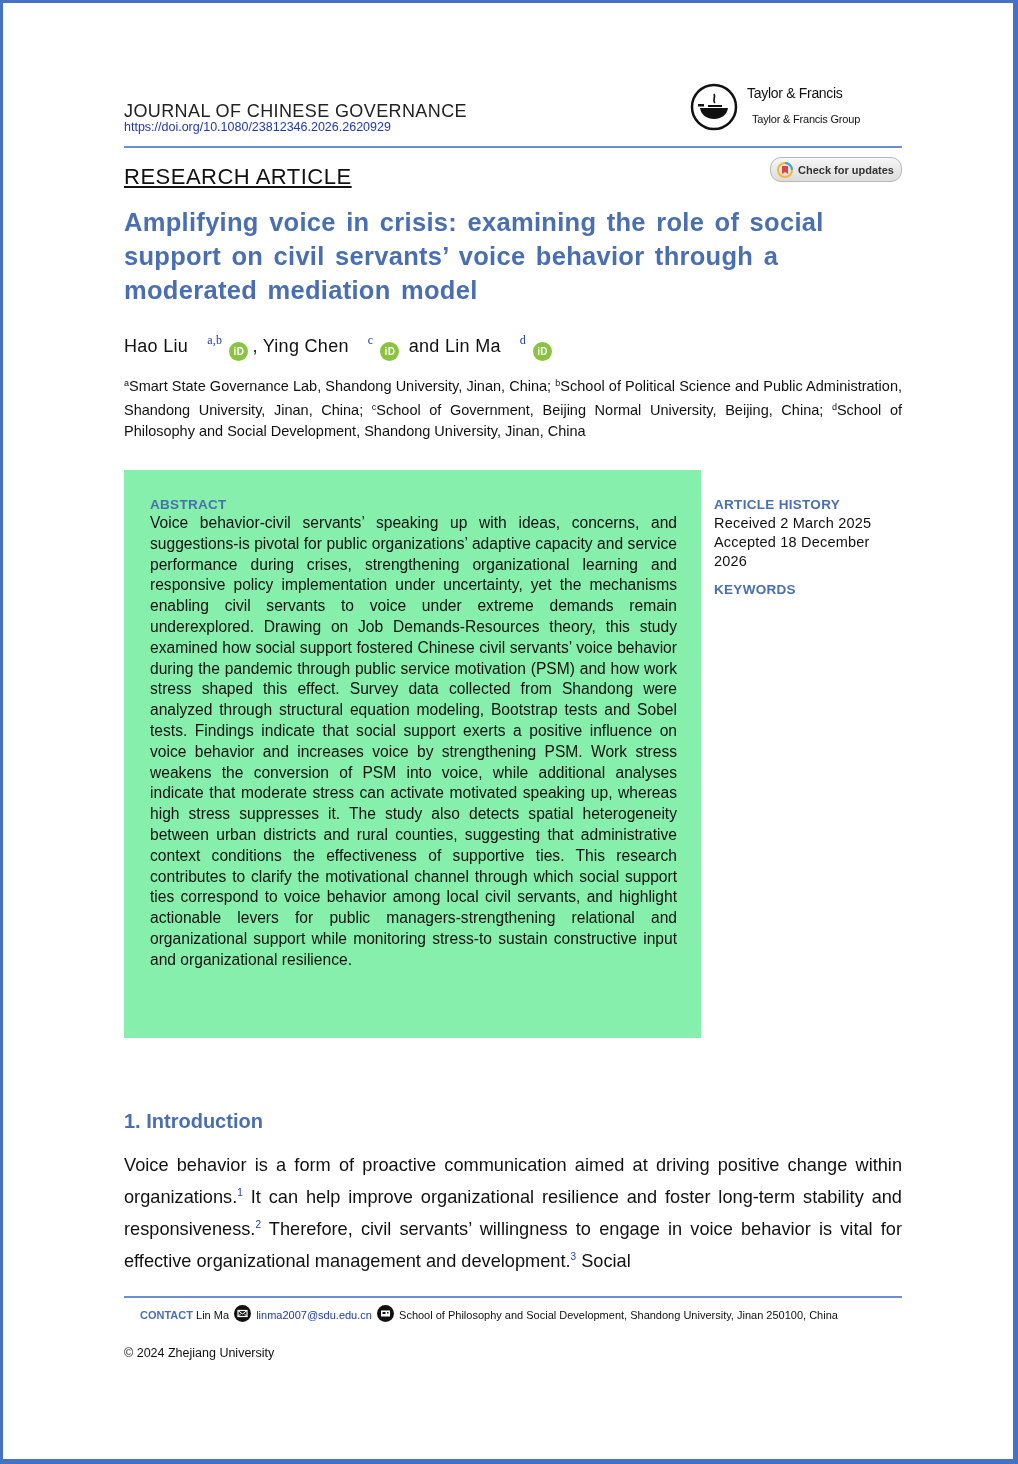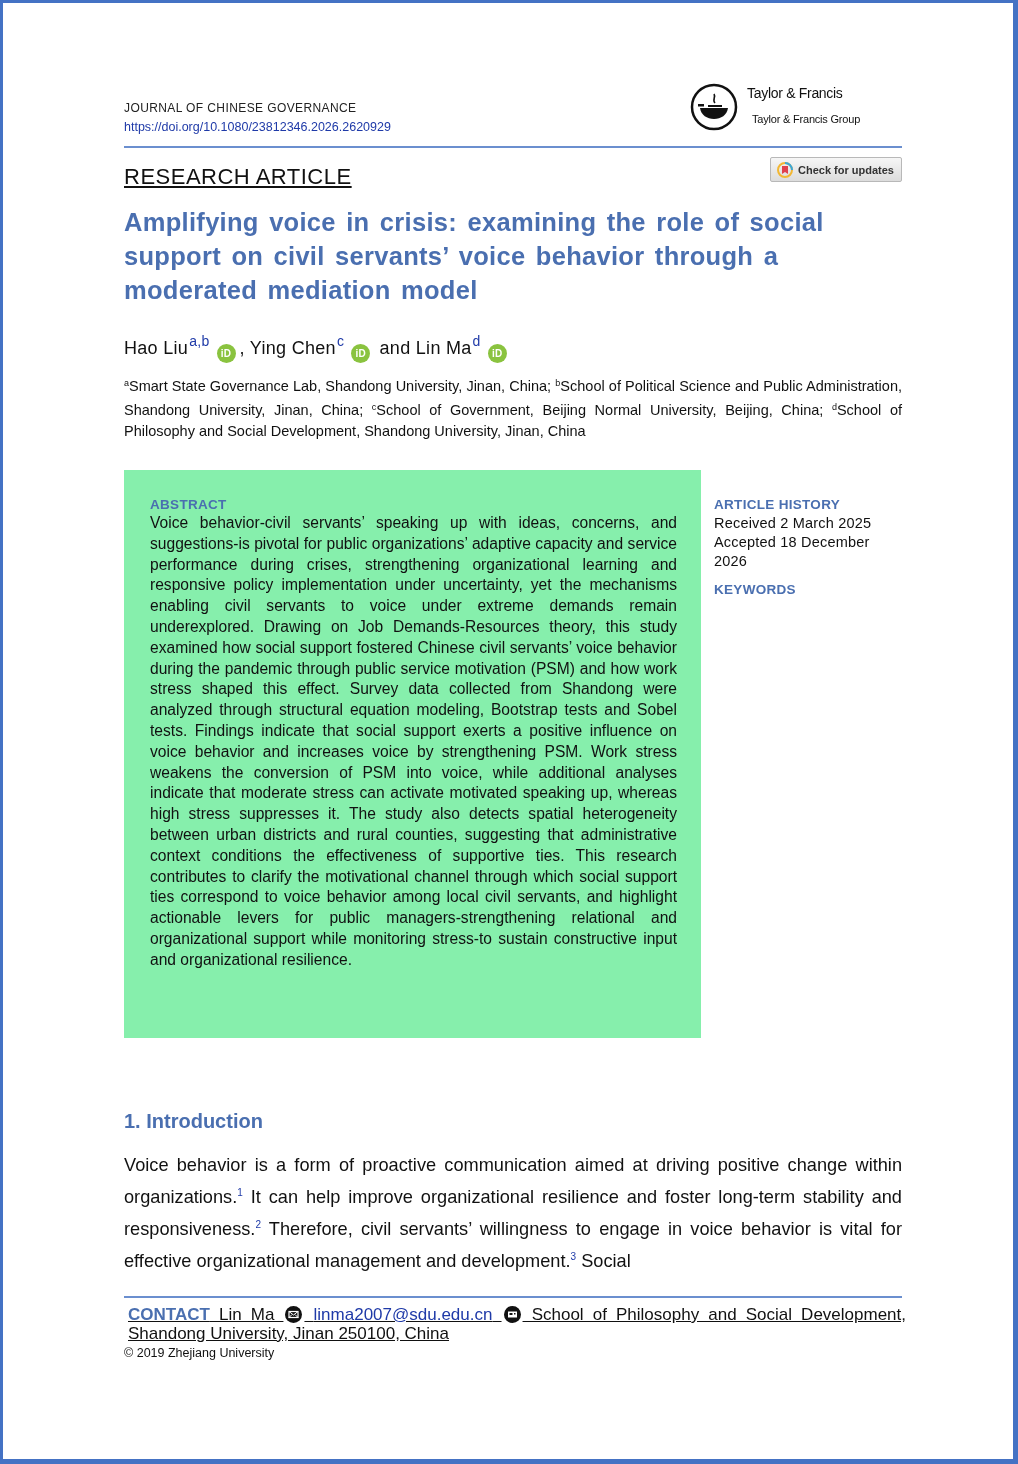--- a/index.html
+++ b/index.html
@@ -11,45 +11,45 @@
     overflow: hidden;
   }
   .frame {
     position: absolute; left: 0; top: 0; width: 1018px; height: 1464px;
     border-top: 3px solid #4472c4; border-left: 3px solid #4472c4;
     border-right: 5px solid #4472c4; border-bottom: 5px solid #4472c4;
     pointer-events: none;
   }
   .page { position: absolute; left: 124px; top: 0; width: 778px; }
 
-  .journal-name { position: absolute; top: 101px; left: 0; font-size: 12px; letter-spacing: 0.4px; color: #222; }
+  .journal-name { position: absolute; top: 101px; left: 0; font-size: 18px; letter-spacing: 0.4px; color: #222; }
   .doi { position: absolute; top: 120px; left: 0; font-size: 12.5px; color: #1f3aa8; text-decoration: none; }
   .tf-logo { position: absolute; top: 83px; left: 566px; width: 212px; height: 50px; }
   .tf-emblem { position: absolute; left: 0; top: 0; width: 48px; height: 48px; }
   .tf-name { position: absolute; left: 57px; top: 2px; font-size: 14px; color: #111; letter-spacing: -0.3px; white-space: nowrap; }
   .tf-group { position: absolute; left: 62px; top: 30px; font-size: 11px; color: #111; white-space: nowrap; letter-spacing: -0.2px; }
   .header-rule { position: absolute; top: 146px; left: 0; width: 778px; height: 2px; background: #6b8fcf; }
 
   .article-type { position: absolute; top: 164px; left: 0; font-size: 22px; letter-spacing: 0.5px; color: #111; text-decoration: underline; }
   .updates-btn {
     position: absolute; top: 157px; left: 646px; width: 132px; height: 25px;
-    background: linear-gradient(#f6f6f6, #dcdcdc); border: 1px solid #b8b8b8; border-radius: 2px;
+    background: linear-gradient(#f6f6f6, #dcdcdc); border: 1px solid #b8b8b8; border-radius: 11px;
     font-size: 11px; font-weight: bold; color: #333; display: flex; align-items: center; padding-left: 6px; gap: 5px;
     cursor: pointer;
   }
   .updates-icon { width: 16px; height: 16px; display: inline-block; }
 
   .title {
     position: absolute; top: 205px; left: 0; width: 778px;
     font-size: 25.5px; font-weight: bold; color: #4a6fb0; line-height: 34px;
     letter-spacing: 0.3px; word-spacing: 3px;
   }
 
   .authors { position: absolute; top: 333px; left: 0; font-size: 18px; color: #111; white-space: nowrap; letter-spacing: 0.3px; }
-  .authors sup { font-size: 14px; color: #1f3aa8; vertical-align: 8px; margin-left: 1px; }
+  .authors sup { font-size: 12px; color: #1f3aa8; vertical-align: 8px; margin-left: 19px; font-family: Liberation Serif, serif; }
   .orcid {
     display: inline-block; width: 19px; height: 19px; border-radius: 50%; background: #8ac33f;
     color: #fff; font-size: 10px; font-weight: bold; text-align: center; line-height: 19px; vertical-align: -3px;
     margin: 0 4px 0 7px; cursor: pointer;
   }
 
   .affiliations {
     position: absolute; top: 373px; left: 0; width: 778px;
     font-size: 14.5px; line-height: 21px; color: #111; text-align: justify;
   }
@@ -71,21 +71,21 @@
   .side-gap { height: 10px; }
 
   .section-heading { position: absolute; top: 1110px; left: 0; font-size: 20px; font-weight: bold; color: #4a6fb0; }
   .intro-text {
     position: absolute; top: 1152px; left: 0; width: 778px;
     font-size: 18.2px; line-height: 27px; color: #111; text-align: justify;
   }
   .intro-text sup { font-size: 10px; color: #1f3aa8; vertical-align: 7px; }
 
   .footer-rule { position: absolute; top: 1296px; left: 0; width: 778px; height: 2px; background: #6b8fcf; }
-  .contact { position: absolute; top: 1305px; left: 4px; width: 778px; font-size: 17px; line-height: 19px; color: #111; text-align: justify; text-decoration: underline; }
+  .contact { position: absolute; top: 1305px; left: 16px; width: 778px; font-size: 11px; line-height: 19px; color: #111; text-align: justify; }
   .contact-label { font-weight: bold; color: #4a6fb0; }
   .contact-email { color: #1f3aa8; text-decoration: none; }
   .c-icon { display: inline-block; width: 17px; height: 17px; border-radius: 50%; background: #111; vertical-align: -3px; margin: 0 2px; position: relative; }
   .copyright { position: absolute; top: 1346px; left: 0; font-size: 12.5px; color: #111; }
 </style>
 </head>
 <body>
 
 <div class="frame"></div>
 
@@ -148,15 +148,15 @@
   <div class="contact">
     <span class="contact-label">CONTACT</span><span> Lin Ma </span><span class="c-icon"><svg width="17" height="17" viewBox="0 0 17 17">
           <rect x="4" y="5.5" width="9" height="6" fill="none" stroke="#fff" stroke-width="1.2"></rect>
           <path d="M4 5.5 L8.5 9 L13 5.5 M4 11.5 L7 8.5 M13 11.5 L10 8.5" fill="none" stroke="#fff" stroke-width="1"></path>
         </svg></span> <a class="contact-email">linma2007@sdu.edu.cn</a> <span class="c-icon"><svg width="17" height="17" viewBox="0 0 17 17">
           <rect x="4" y="5.5" width="9" height="6" fill="#fff"></rect>
           <rect x="5.5" y="7" width="3" height="2" fill="#111"></rect>
           <rect x="10" y="7" width="1.5" height="1.5" fill="#111"></rect>
         </svg></span><span> School of Philosophy and Social Development, Shandong University, Jinan 250100, China</span>
   </div>
-  <div class="copyright">© 2019 Zhejiang University</div>
+  <div class="copyright">© 2024 Zhejiang University</div>
 
 </div>
 
 </body></html>

